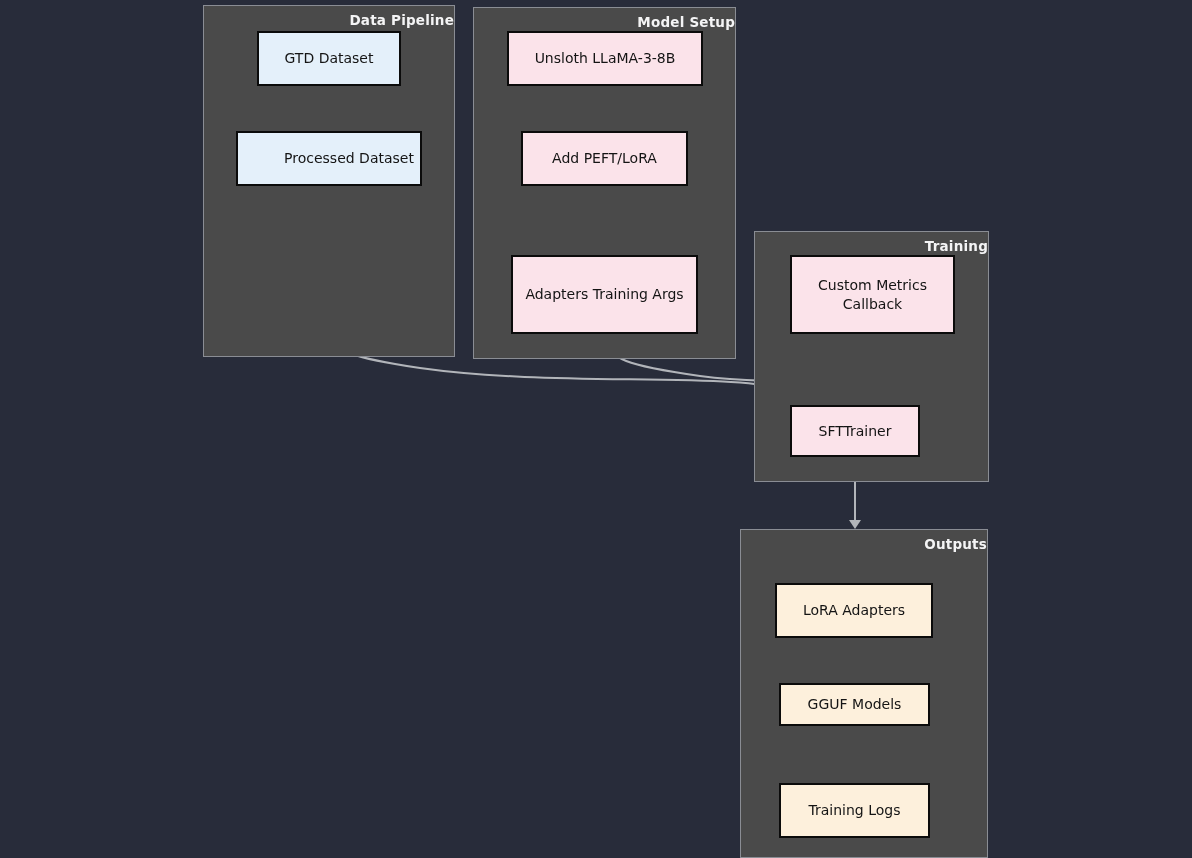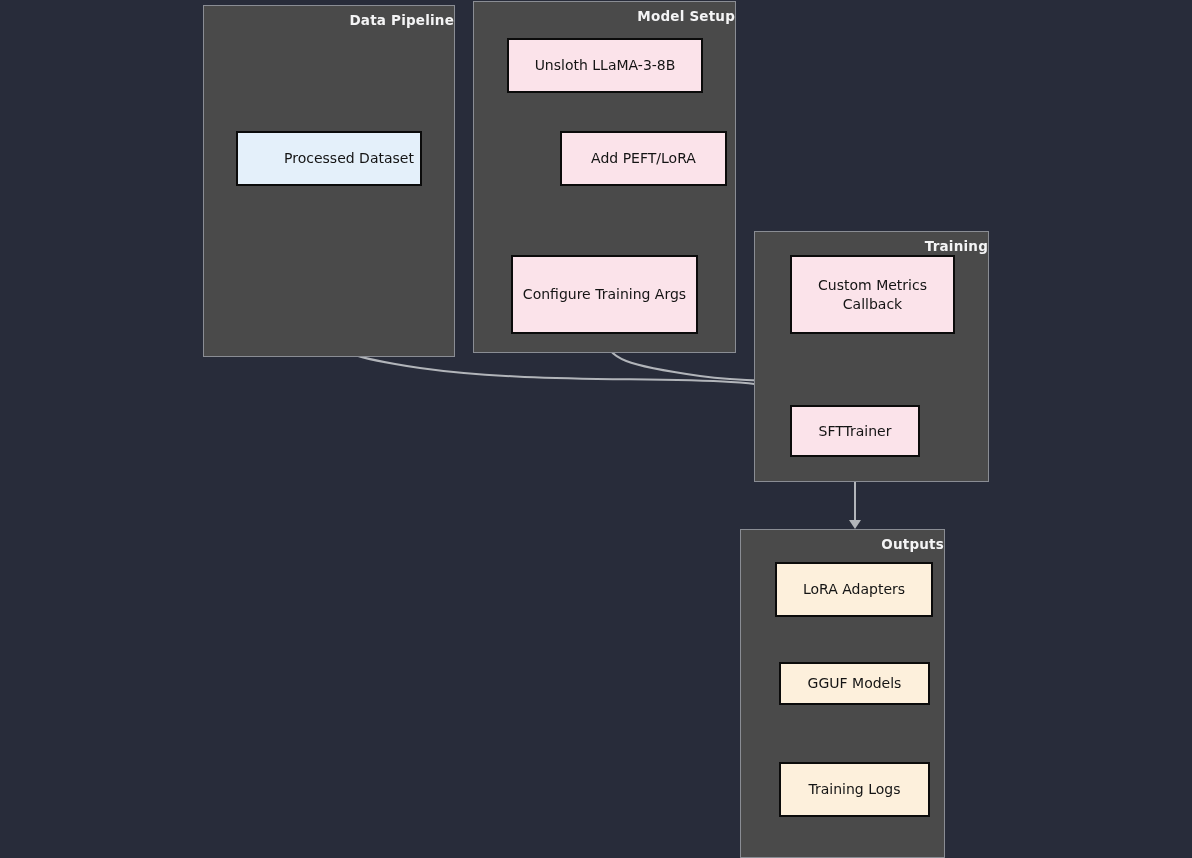--- a/index.html
+++ b/index.html
@@ -42,21 +42,21 @@
     align-items: center;
     justify-content: center;
     text-align: center;
     color: #141414;
     font-size: 14px;
     line-height: 1.35;
     padding: 2px 6px;
   }
   .node.blue  { background: #e4f0fa; }
   .node.pink  { background: #fbe3ea; }
-  .node.cream { background: #fdf0dc; }
+  .node.cream { background: #fdf0dc; margin-top: 21px; }
   svg.edges {
     position: absolute;
     left: 0;
     top: 0;
     width: 1192px;
     height: 858px;
     pointer-events: none;
     overflow: visible;
   }
   .edge-path {
@@ -85,32 +85,33 @@
       <polygon points="849,391 861,391 855,400" class="arrowhead"></polygon>
       <path class="edge-path" d="M 872 334 C 872 362, 874 378, 876 393"></path>
       <polygon points="871,391 883,391 877,400" class="arrowhead"></polygon>
       <path class="edge-path" d="M 855 457 L 855 522"></path>
       <polygon points="849,520 861,520 855,529" class="arrowhead"></polygon>
     </svg>
   <div id="subgraph-layer">
       <div class="subgraph" style="left: 203px; top: 5px; width: 252px; height: 352px;">
         <div class="subgraph-title">Data Pipeline</div>
       </div>
-      <div class="subgraph" style="left: 473px; top: 1px; width: 263px; height: 352px;">
+      <div class="subgraph" style="left: 473px; top: 7px; width: 263px; height: 352px;">
         <div class="subgraph-title">Model Setup</div>
       </div>
       <div class="subgraph" style="left: 754px; top: 231px; width: 235px; height: 251px;">
         <div class="subgraph-title">Training</div>
       </div>
-      <div class="subgraph" style="left: 740px; top: 529px; width: 205px; height: 329px;">
+      <div class="subgraph" style="left: 740px; top: 529px; width: 248px; height: 329px;">
         <div class="subgraph-title">Outputs</div>
       </div>
     </div>
+<div class="node blue" style="left: 257px; top: 31px; width: 144px; height: 55px;">GTD Dataset</div>
     <div class="node blue" style="left: 236px; top: 131px; width: 186px; height: 55px; padding-left: 46px;">Processed Dataset</div>
-    <div class="node pink" style="left: 507px; top: 31px; width: 196px; height: 55px; margin-top: 7px;">Unsloth LLaMA-3-8B</div>
-    <div class="node pink" style="left: 521px; top: 131px; width: 167px; height: 55px; margin-left: 39px;">Add PEFT/LoRA</div>
-    <div class="node pink" style="left: 511px; top: 255px; width: 187px; height: 79px;">Configure Training Args</div>
+    <div class="node pink" style="left: 507px; top: 31px; width: 196px; height: 55px;">Unsloth LLaMA-3-8B</div>
+    <div class="node pink" style="left: 521px; top: 131px; width: 167px; height: 55px;">Add PEFT/LoRA</div>
+    <div class="node pink" style="left: 511px; top: 255px; width: 187px; height: 79px;">Adapters Training Args</div>
     <div class="node pink" style="left: 790px; top: 255px; width: 165px; height: 79px;">Custom Metrics Callback</div>
     <div class="node pink" style="left: 790px; top: 405px; width: 130px; height: 52px;">SFTTrainer</div>
     <div class="node cream" style="left: 775px; top: 562px; width: 158px; height: 55px;">LoRA Adapters</div>
     <div class="node cream" style="left: 779px; top: 662px; width: 151px; height: 43px;">GGUF Models</div>
     <div class="node cream" style="left: 779px; top: 762px; width: 151px; height: 55px;">Training Logs</div>
   </div>
 
 </body></html>

